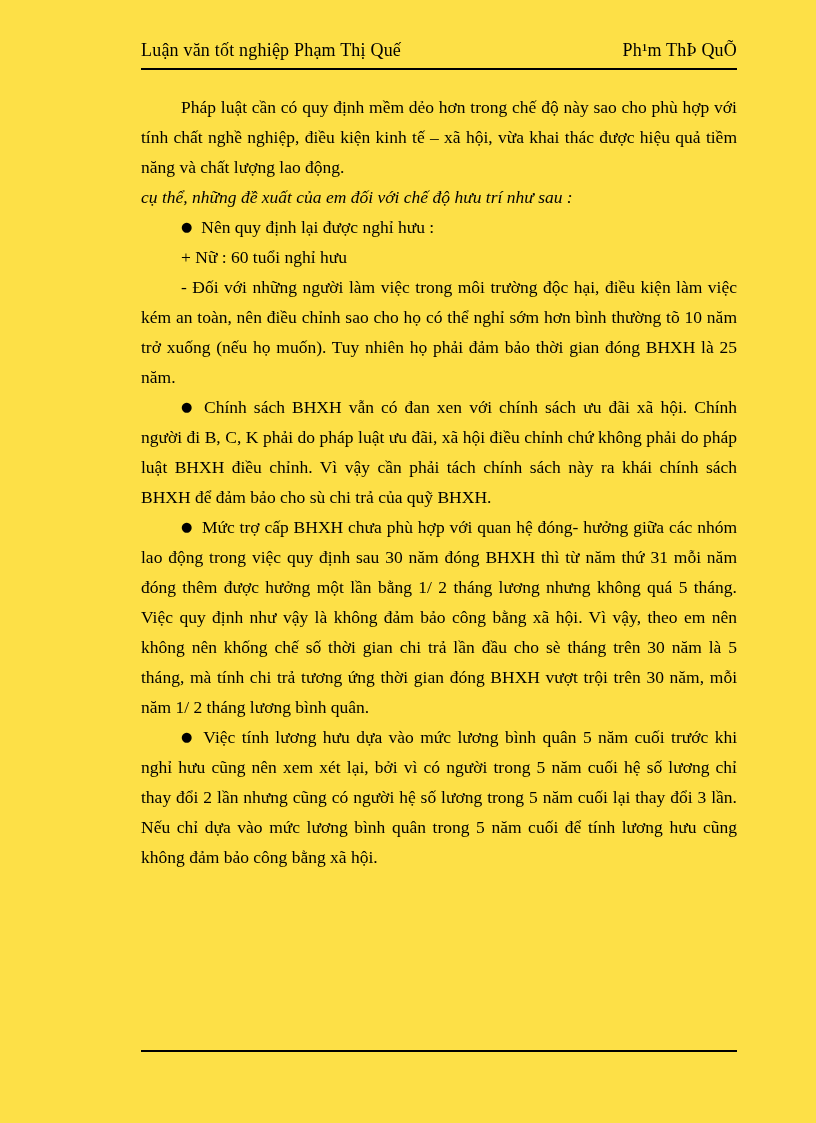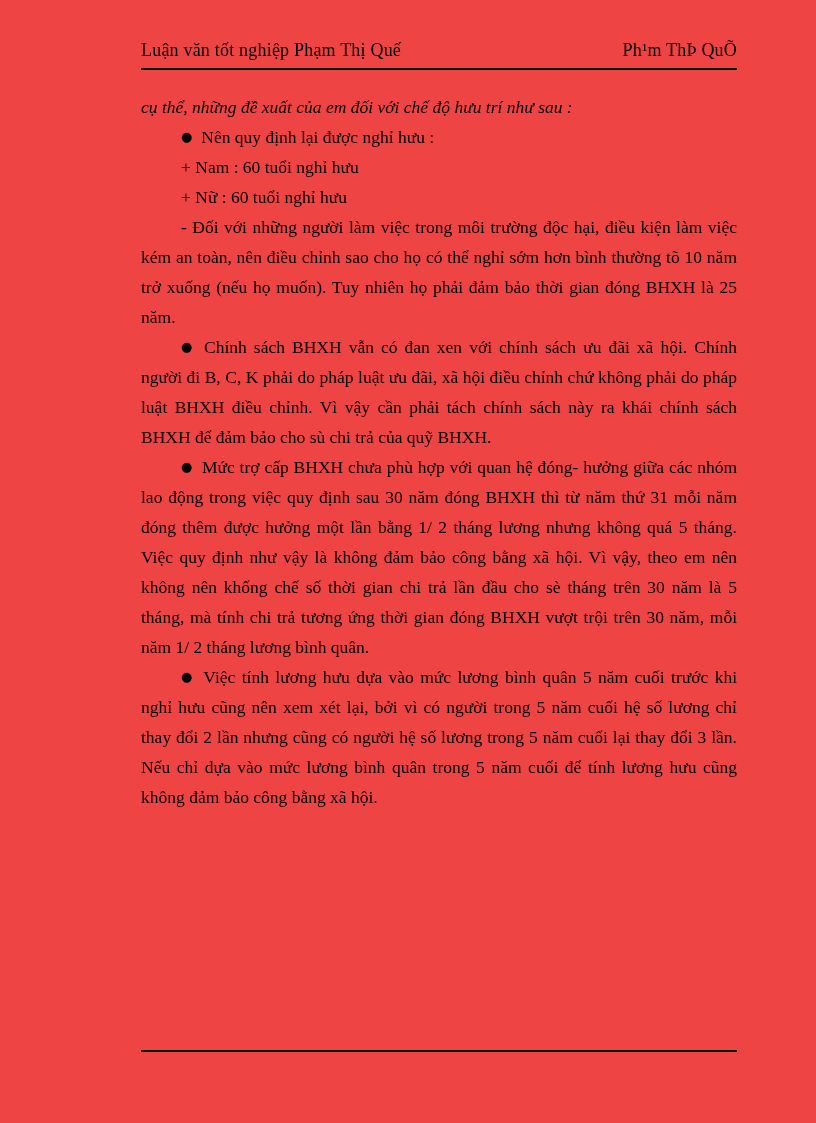--- a/index.html
+++ b/index.html
@@ -4,21 +4,21 @@
 <style>
   html, body {
     margin: 0;
     padding: 0;
     background: #ffffff;
   }
   .page {
     position: relative;
     width: 816px;
     height: 1123px;
-    background: #ef4444;
+    background: #fde047;
     color: #000000;
     font-family: "Liberation Serif", "DejaVu Serif", serif;
     overflow: hidden;
   }
   .header {
     position: absolute;
     left: 141px;
     right: 79px;
     top: 40px;
     display: flex;
@@ -72,23 +72,23 @@
 <body>
 
 <div class="page">
 
   <div class="header">
     <span class="h-left">Luận văn tốt nghiệp Phạm Thị Quế</span>
     <span class="h-right">Ph¹m ThÞ QuÕ</span>
   </div>
 
   <div class="doc-body" id="doc-body">
+      <p class="para indent"><span>Pháp luật cần có quy định mềm dẻo hơn trong chế độ này sao cho phù hợp với tính chất nghề nghiệp, điều kiện kinh tế – xã hội, vừa khai thác được hiệu quả tiềm năng và chất lượng lao động.</span></p>
       <p class="para noindent"><span>cụ thể, những đề xuất của em đối với chế độ hưu trí như sau :</span></p>
       <p class="para bullet"><span class="bullet-glyph">●</span><span>Nên quy định lại được nghỉ hưu :</span></p>
-      <p class="para indent"><span>+ Nam : 60 tuổi nghỉ hưu</span></p>
       <p class="para indent"><span>+ Nữ : 60 tuổi nghỉ hưu</span></p>
       <p class="para indent"><span>- Đối với những người làm việc trong môi trường độc hại, điều kiện làm việc kém an toàn, nên điều chỉnh sao cho họ có thể nghỉ sớm hơn bình thường tõ 10 năm trở xuống (nếu họ muốn). Tuy nhiên họ phải đảm bảo thời gian đóng BHXH là 25 năm.</span></p>
       <p class="para bullet"><span class="bullet-glyph">●</span><span>Chính sách BHXH vẫn có đan xen với chính sách ưu đãi xã hội. Chính người đi B, C, K phải do pháp luật ưu đãi, xã hội điều chỉnh chứ không phải do pháp luật BHXH điều chỉnh. Vì vậy cần phải tách chính sách này ra khái chính sách BHXH để đảm bảo cho sù chi trả của quỹ BHXH.</span></p>
       <p class="para bullet"><span class="bullet-glyph">●</span><span>Mức trợ cấp BHXH chưa phù hợp với quan hệ đóng- hưởng giữa các nhóm lao động trong việc quy định sau 30 năm đóng BHXH thì từ năm thứ 31 mỗi năm đóng thêm được hưởng một lần bằng 1/ 2 tháng lương nhưng không quá 5 tháng. Việc quy định như vậy là không đảm bảo công bằng xã hội. Vì vậy, theo em nên không nên khống chế số thời gian chi trả lần đầu cho sè tháng trên 30 năm là 5 tháng, mà tính chi trả tương ứng thời gian đóng BHXH vượt trội trên 30 năm, mỗi năm 1/ 2 tháng lương bình quân.</span></p>
       <p class="para bullet"><span class="bullet-glyph">●</span><span>Việc tính lương hưu dựa vào mức lương bình quân 5 năm cuối trước khi nghỉ hưu cũng nên xem xét lại, bởi vì có người trong 5 năm cuối hệ số lương chỉ thay đổi 2 lần nhưng cũng có người hệ số lương trong 5 năm cuối lại thay đổi 3 lần. Nếu chỉ dựa vào mức lương bình quân trong 5 năm cuối để tính lương hưu cũng không đảm bảo công bằng xã hội.</span></p>
     </div>
 
   <div class="footer">
     <div class="footer-rule"></div>
   </div>

